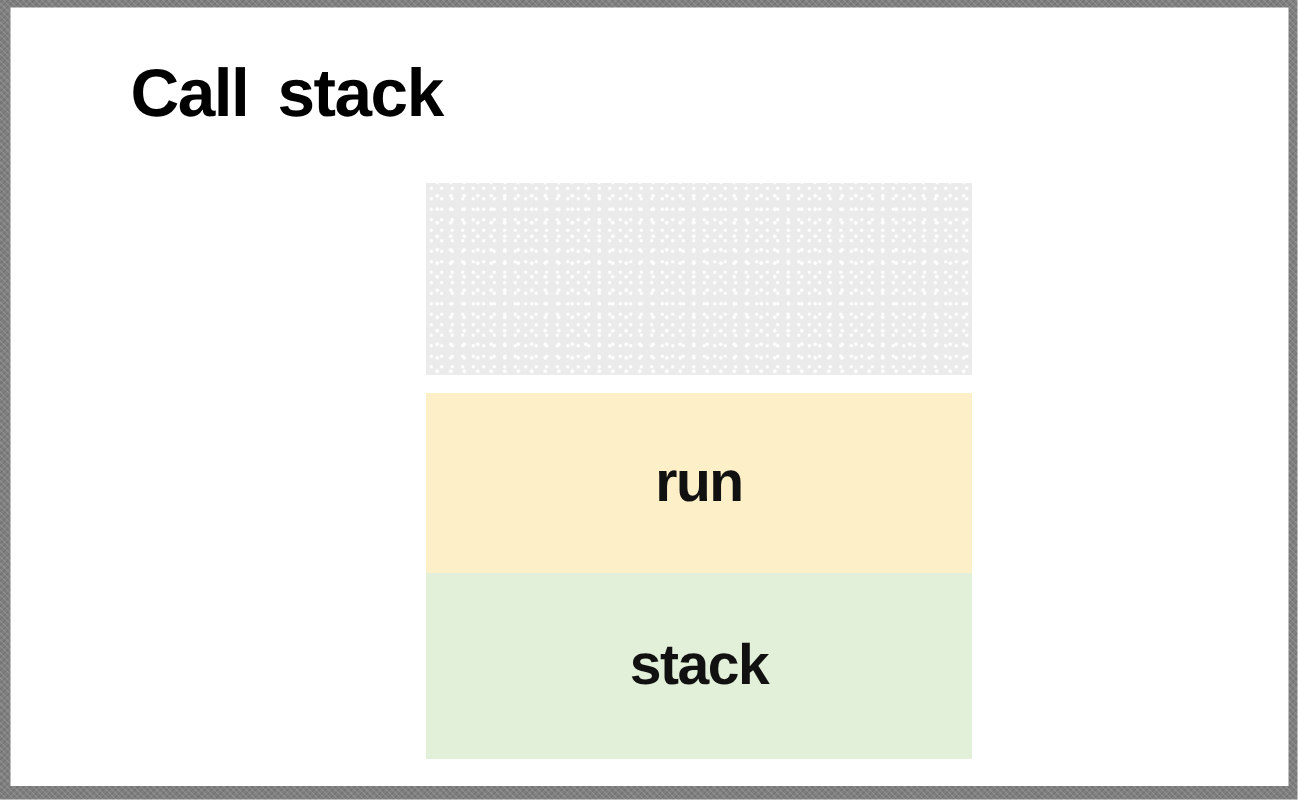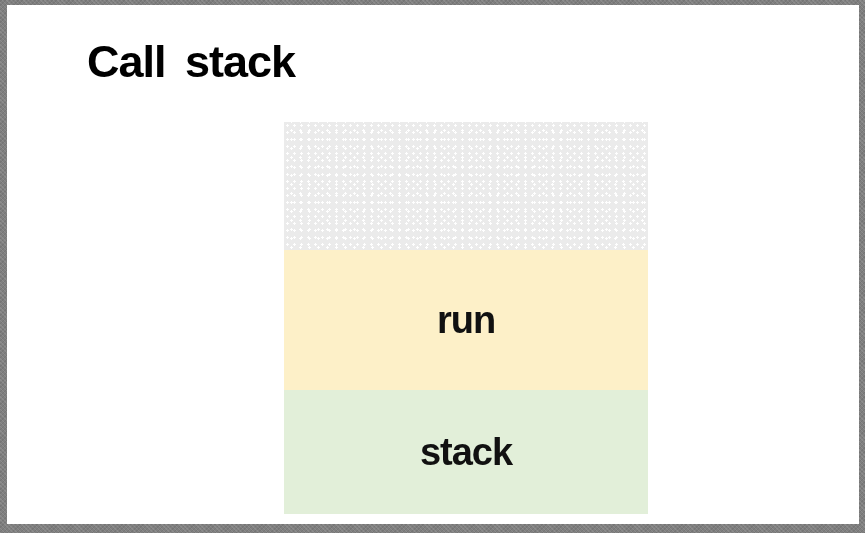--- a/index.html
+++ b/index.html
@@ -51,21 +51,21 @@
   }
   .stack-frame.empty {
     height: 128px;
     background-color: #ebebeb;
     background-image:
       radial-gradient(circle, #ffffff 1.1px, rgba(255,255,255,0) 1.3px),
       radial-gradient(circle, #ffffff 1.0px, rgba(255,255,255,0) 1.2px);
     background-size: 7px 7px, 9px 9px;
     background-position: 0 0, 3px 4px;
   }
-  .stack-frame.run  { height: 140px; }
+  .stack-frame.run  { height: 120px; margin-top: 12px; }
   .stack-frame.main { height: 124px; }
 </style>
 </head>
 <body>
 
 <div class="slide">
 
   <div class="slide-title">Call stack</div>
 
   <div class="call-stack">

